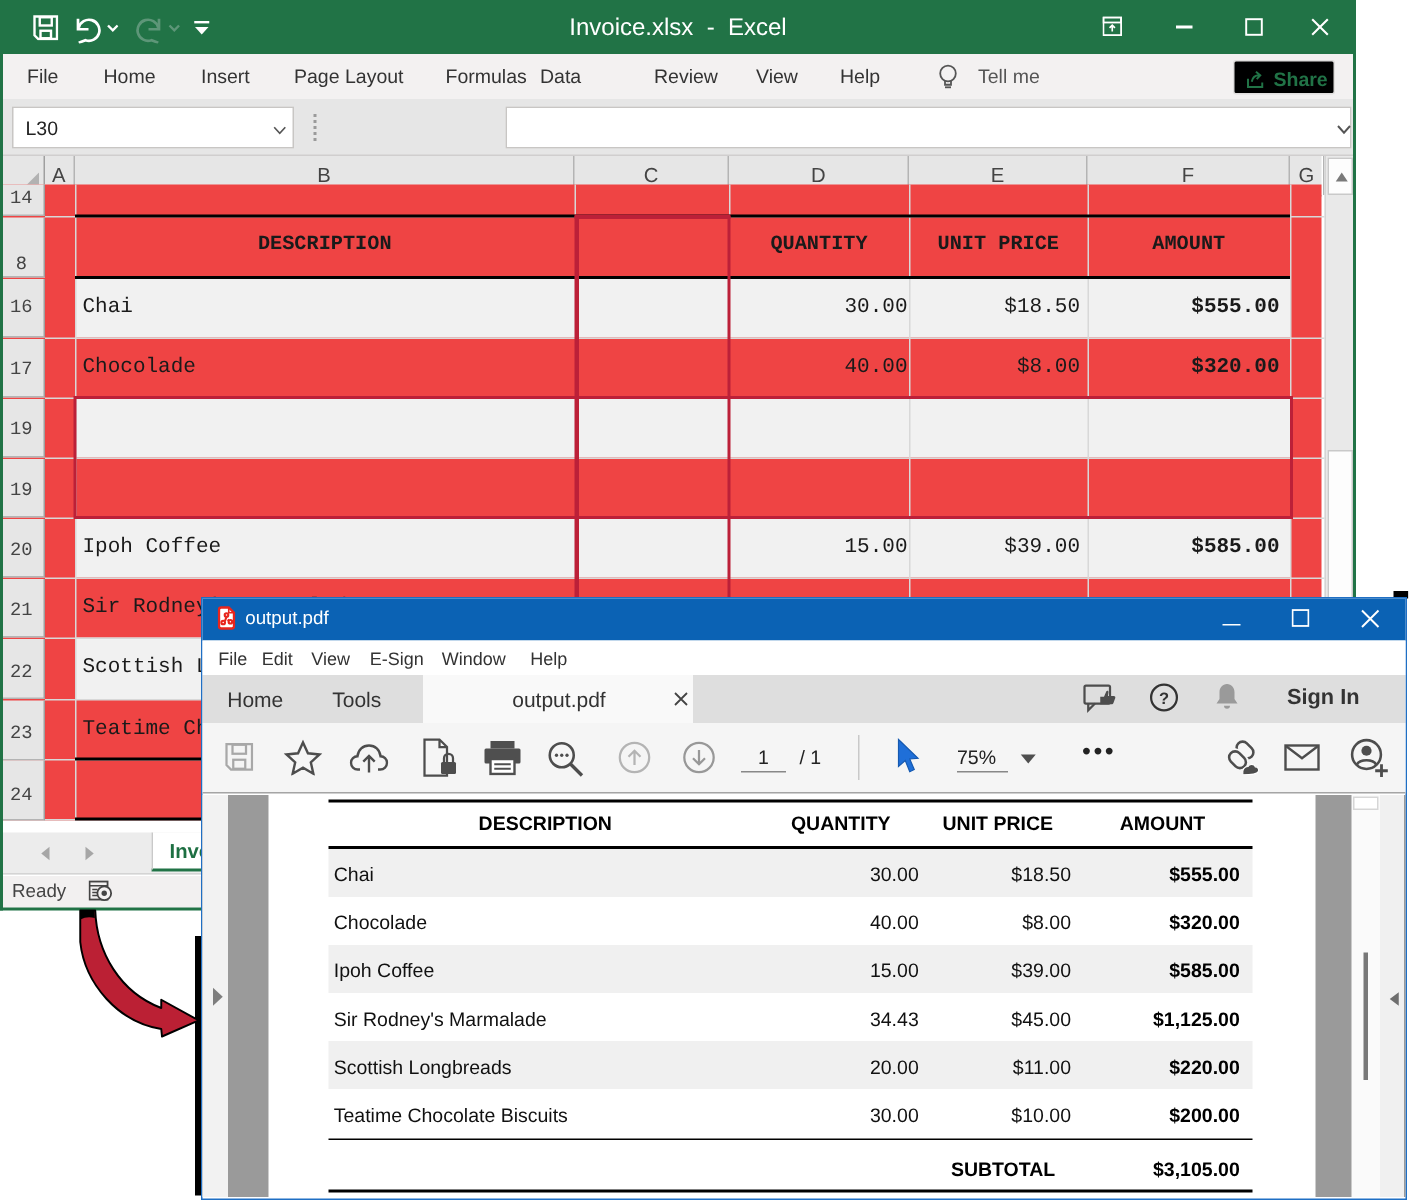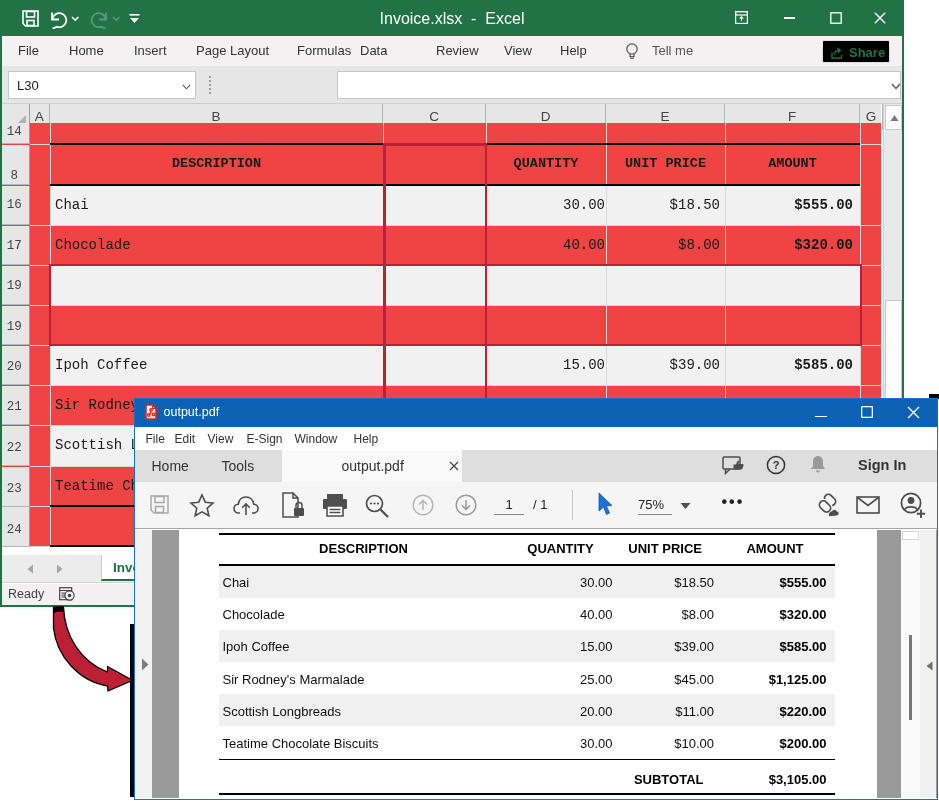--- a/index.html
+++ b/index.html
@@ -411,21 +411,21 @@
       <div class="ptb" style="left:591.5px;top:45px;width:100px;text-align:right;">$555.00</div>
       <div class="pt" style="left:87.5px;top:77.2px;">Chocolade</div>
       <div class="pt" style="left:377.5px;top:77.2px;width:100px;text-align:right;">40.00</div>
       <div class="pt" style="left:479px;top:77.2px;width:100px;text-align:right;">$8.00</div>
       <div class="ptb" style="left:591.5px;top:77.2px;width:100px;text-align:right;">$320.00</div>
       <div class="pt" style="left:87.5px;top:109.4px;">Ipoh Coffee</div>
       <div class="pt" style="left:377.5px;top:109.4px;width:100px;text-align:right;">15.00</div>
       <div class="pt" style="left:479px;top:109.4px;width:100px;text-align:right;">$39.00</div>
       <div class="ptb" style="left:591.5px;top:109.4px;width:100px;text-align:right;">$585.00</div>
       <div class="pt" style="left:87.5px;top:141.6px;">Sir Rodney's Marmalade</div>
-      <div class="pt" style="left:377.5px;top:141.6px;width:100px;text-align:right;">25.00</div>
+      <div class="pt" style="left:377.5px;top:141.6px;width:100px;text-align:right;">34.43</div>
       <div class="pt" style="left:479px;top:141.6px;width:100px;text-align:right;">$45.00</div>
       <div class="ptb" style="left:581.5px;top:141.6px;width:110px;text-align:right;">$1,125.00</div>
       <div class="pt" style="left:87.5px;top:173.8px;">Scottish Longbreads</div>
       <div class="pt" style="left:377.5px;top:173.8px;width:100px;text-align:right;">20.00</div>
       <div class="pt" style="left:479px;top:173.8px;width:100px;text-align:right;">$11.00</div>
       <div class="ptb" style="left:591.5px;top:173.8px;width:100px;text-align:right;">$220.00</div>
       <div class="pt" style="left:87.5px;top:206px;">Teatime Chocolate Biscuits</div>
       <div class="pt" style="left:377.5px;top:206px;width:100px;text-align:right;">30.00</div>
       <div class="pt" style="left:479px;top:206px;width:100px;text-align:right;">$10.00</div>
       <div class="ptb" style="left:591.5px;top:206px;width:100px;text-align:right;">$200.00</div>

